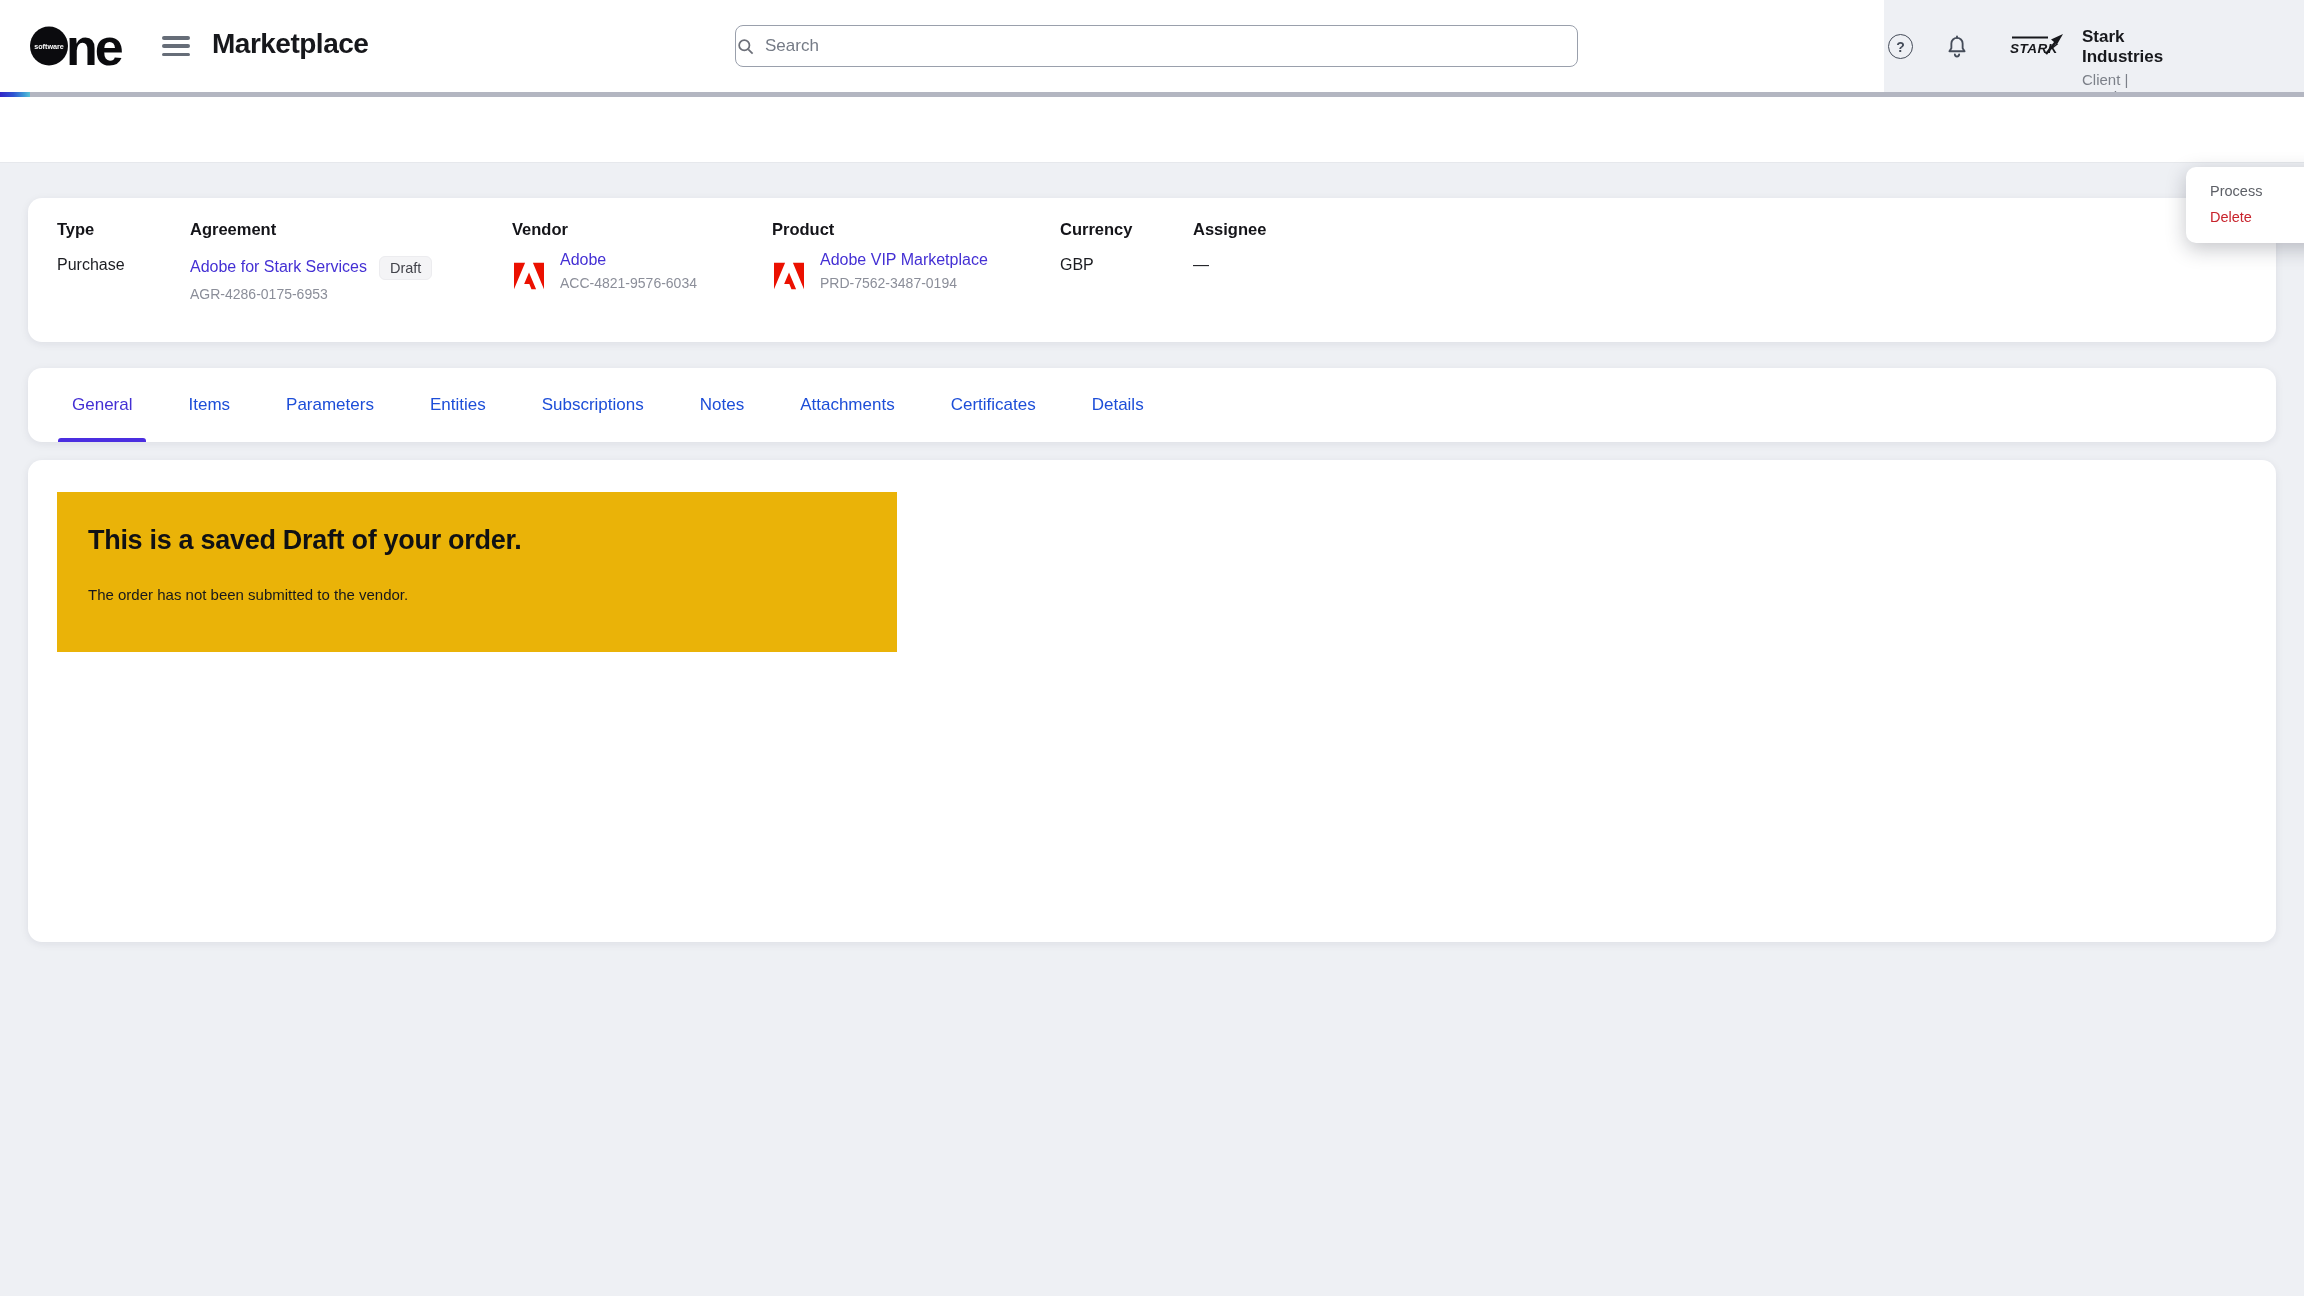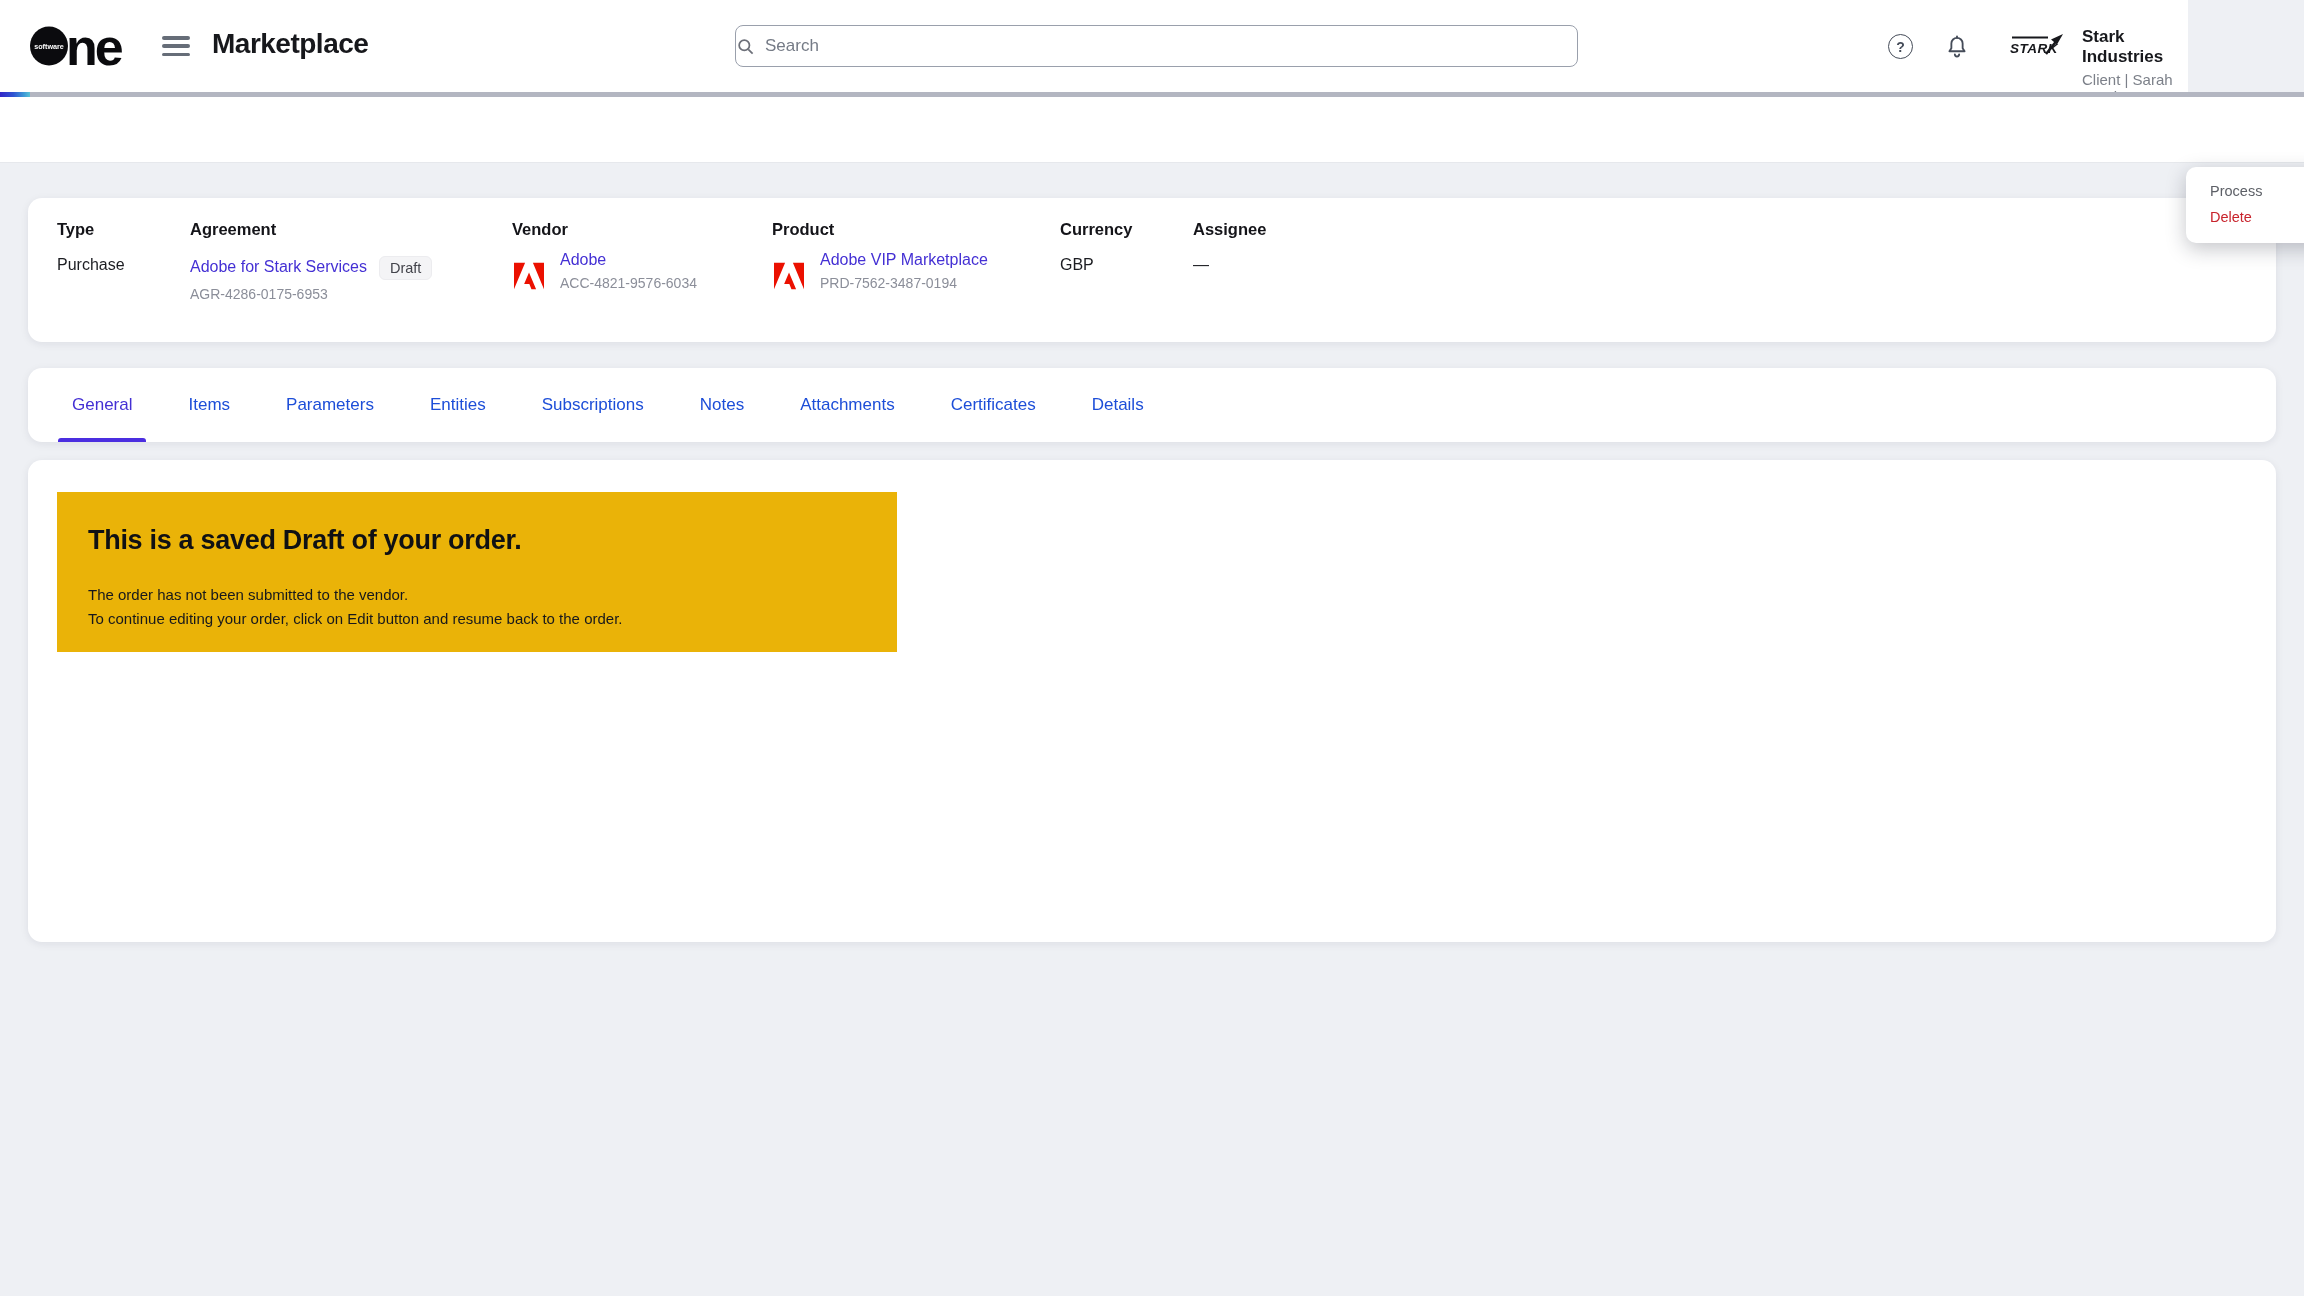--- a/index.html
+++ b/index.html
@@ -5,21 +5,21 @@
   * { margin:0; padding:0; box-sizing:border-box; }
   html,body { width:2304px; height:1296px; }
   body {
     position:relative; overflow:hidden;
     background:#EEF0F4;
     font-family:"Liberation Sans", sans-serif;
     color:#17181C;
   }
 
   
-  .appbar { position:absolute; top:0; left:0; width:2188px; height:92px; background:#fff; }
+  .appbar { position:absolute; top:0; left:0; width:1884px; height:92px; background:#fff; }
   .one-logo { position:absolute; left:30px; top:23px; }
   .hamburger { position:absolute; left:162px; top:36px; width:28px; height:20px; display:flex; flex-direction:column; justify-content:space-between; cursor:pointer; }
   .hamburger span { display:block; height:3.5px; background:#666D78; border-radius:2px; }
   .app-title { position:absolute; left:212px; top:28px; font-size:28px; font-weight:bold; letter-spacing:-0.5px; color:#17181C; }
 
   .search-box { position:absolute; left:735px; top:25px; width:843px; height:42px;
     border:1.5px solid #9AA0AC; border-radius:8px; background:#fff;
     display:flex; align-items:center; padding-left:0; }
   .search-box input { border:none; outline:none; flex:1; margin-left:10px; font-size:17px; font-family:"Liberation Sans", sans-serif; color:#17181C; background:transparent; }
   .search-box input::placeholder { color:#757B86; }
@@ -232,16 +232,15 @@
     <button class="tab">Certificates</button>
     <button class="tab">Details</button>
   </nav>
 </section>
 
 <section class="card content-card">
   <div class="info-box">
     <div class="info-heading">This is a saved Draft of your order.</div>
     <div class="info-lines">
       <div>The order has not been submitted to the vendor.</div>
-      <div>To continue editing your order, click on Edit button and resume back to the order.</div>
     </div>
   </div>
 </section>
 
 </body></html>

